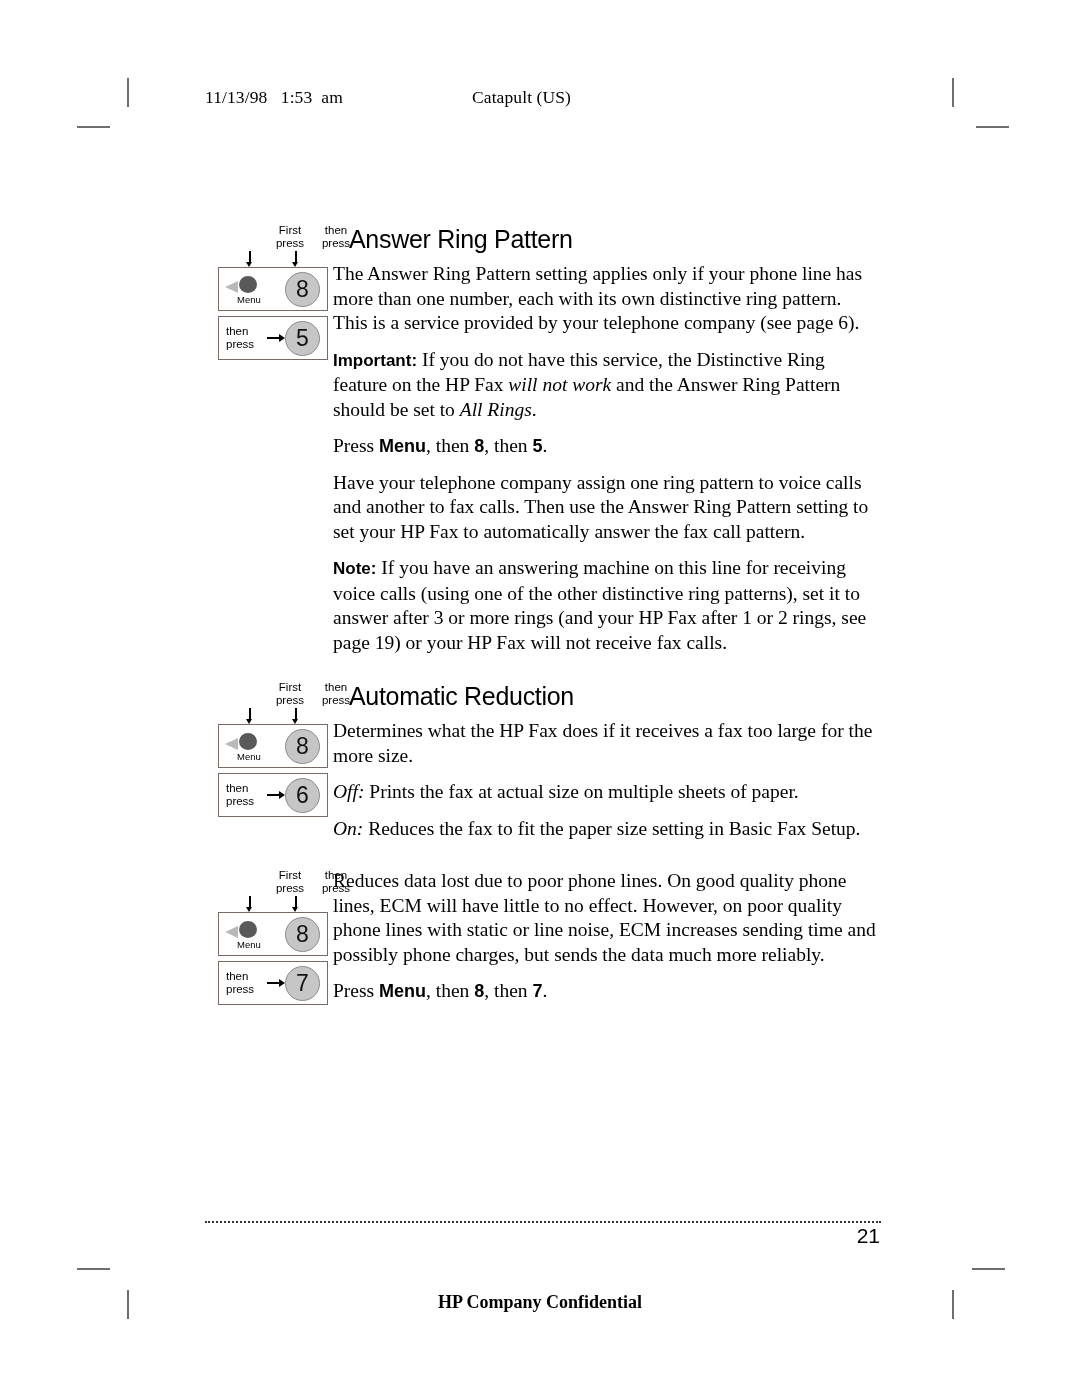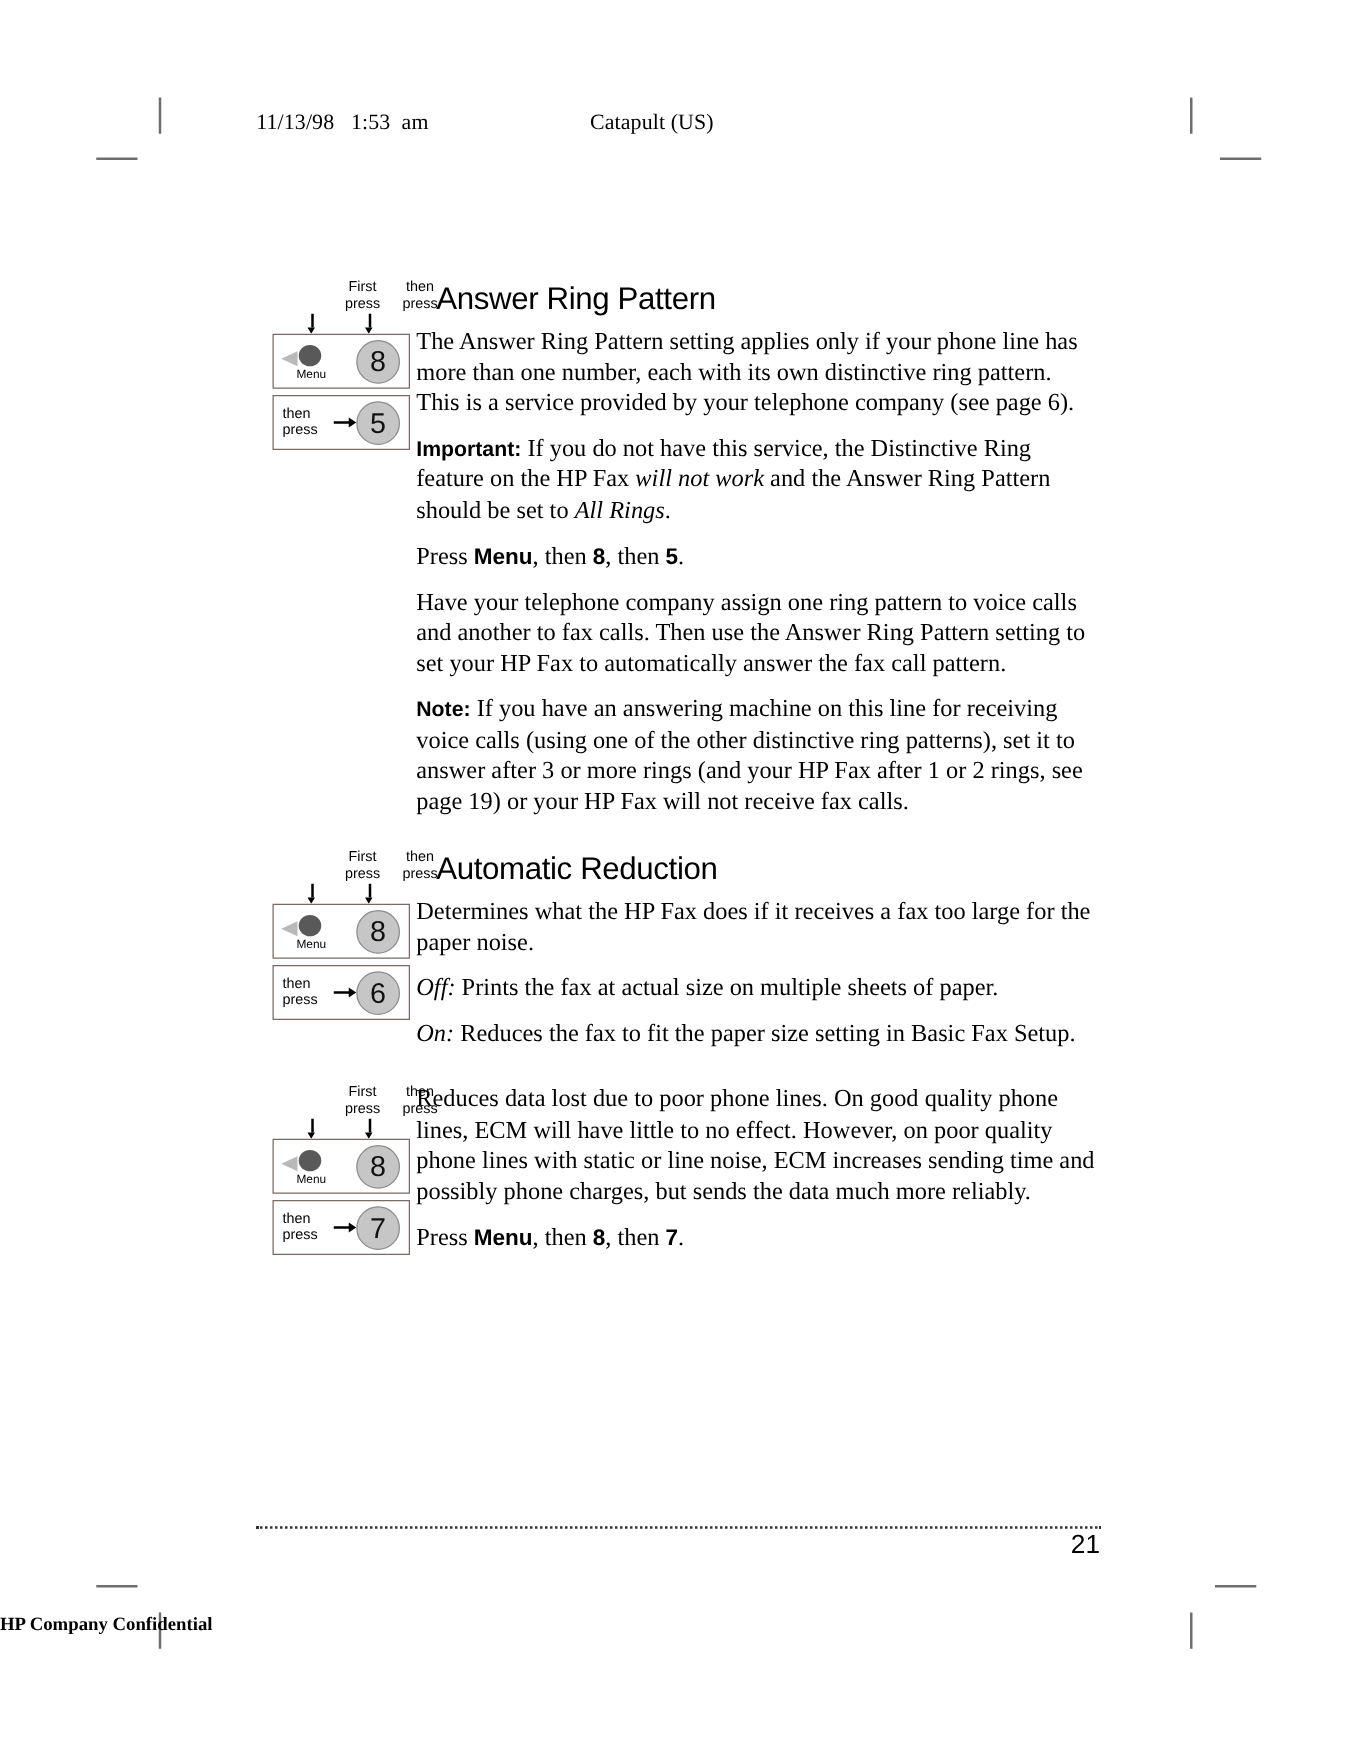--- a/index.html
+++ b/index.html
@@ -246,23 +246,24 @@
     width: 100px;
     text-align: right;
     font-family: Liberation Sans, sans-serif;
     font-size: 21px;
   }
   .confidential {
     position: absolute;
     left: 0;
     top: 1292px;
     width: 1080px;
+    text-align: center;
     font-family: "Liberation Serif", serif;
     font-weight: bold;
-    font-size: 15px;
+    font-size: 18px;
   }
 </style>
 </head>
 <body>
 
 <div class="page">
 
   <div class="crop v" style="left:127px;  top:78px;"></div>
   <div class="crop h" style="left:77px;   top:126px;"></div>
   <div class="crop v" style="left:952px;  top:78px;"></div>
@@ -348,21 +349,21 @@
           <div class="then-press">then
 press</div>
           <div class="then-arrow"></div>
           <div class="num-key">6</div>
         </div>
       </div>
 
       <div class="body-col">
         <h2 class="heading">Automatic Reduction</h2>
 
-        <p class="para">Determines what the HP Fax does if it receives a fax too large for the paper noise.</p>
+        <p class="para">Determines what the HP Fax does if it receives a fax too large for the more size.</p>
 
 
         <p class="para"><span class="it">Off:</span><span>  Prints the fax at actual size on multiple sheets of paper.</span></p>
 
         <p class="para tight"><span class="it">On:</span><span>  Reduces the fax to fit the paper size setting in Basic Fax Setup.</span></p>
       </div>
     </div>
 
     <div class="section" style="margin-top:28px;">
 

